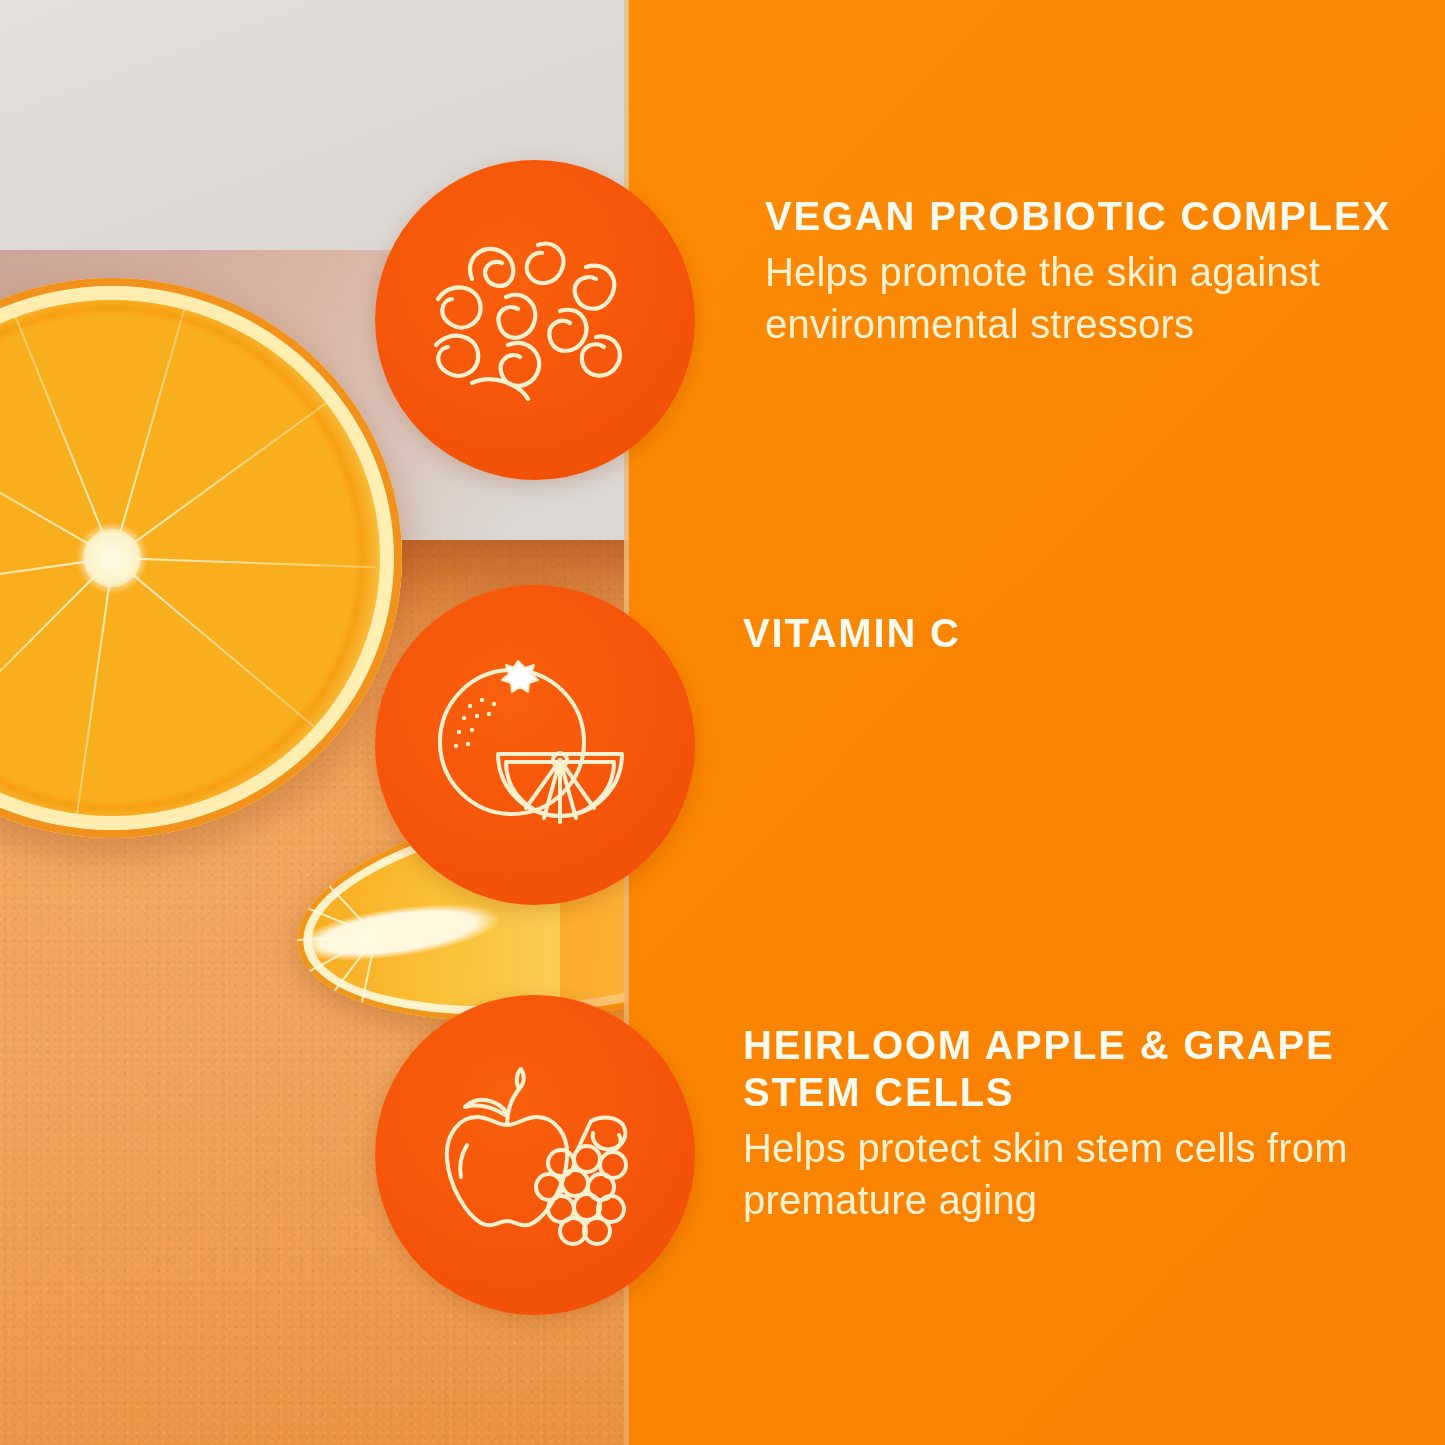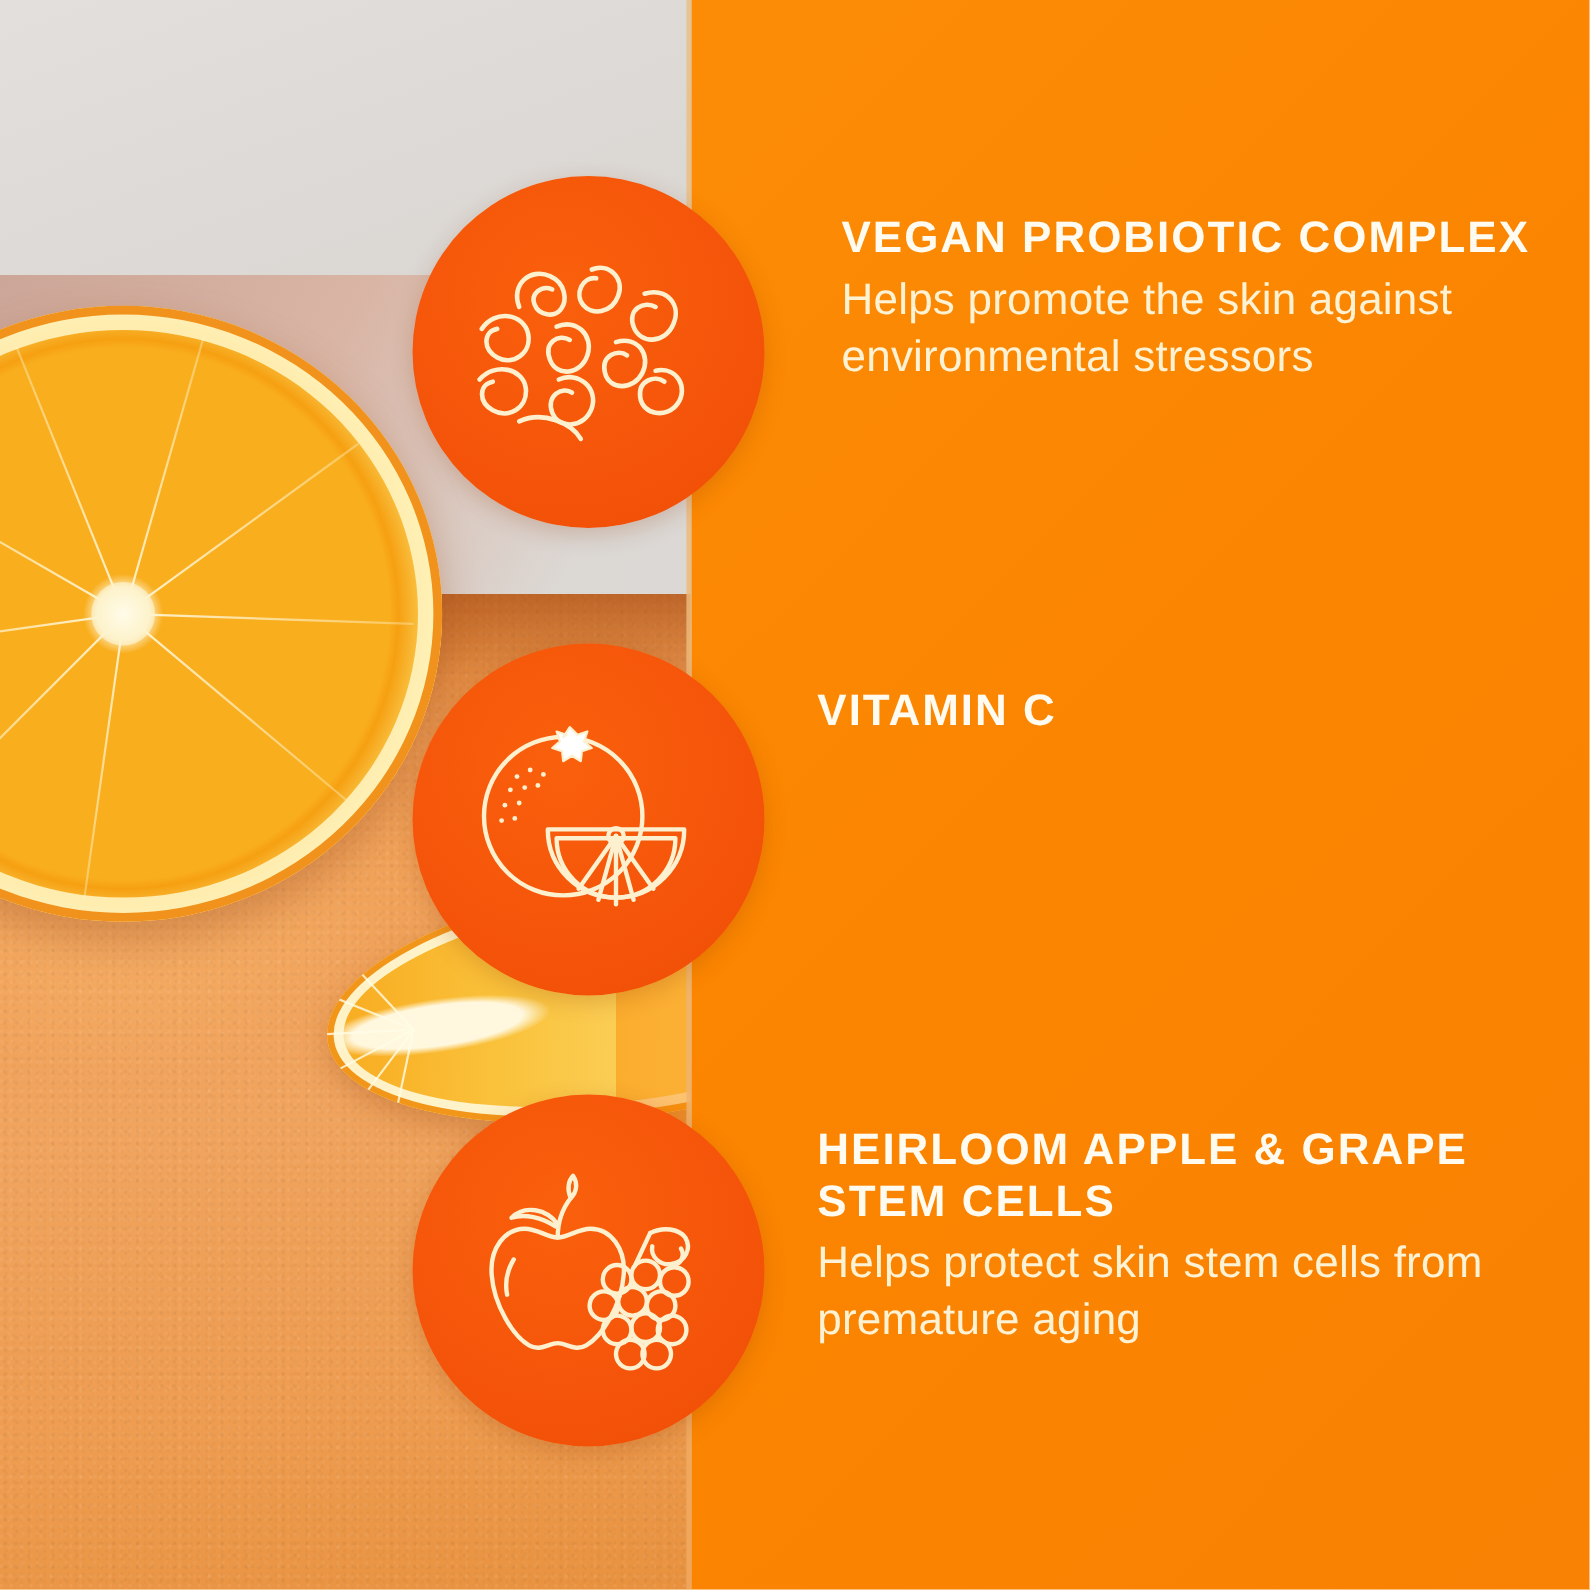--- a/index.html
+++ b/index.html
@@ -240,21 +240,21 @@
         <path d="M86 112 A54 54 0 0 0 194 112 Z"></path>
         <path d="M140 110 L106 158"></path>
         <path d="M140 110 L124 168"></path>
         <path d="M140 110 L140 172"></path>
         <path d="M140 110 L156 168"></path>
         <path d="M140 110 L174 158"></path>
         <circle cx="140" cy="110" r="7"></circle>
       </svg>
     </span>
   </div>
-  <div class="textcol" style="left:743px;top:610px;margin-top:13px;">
+  <div class="textcol" style="left:743px;top:610px;">
     <h2 class="heading">VITAMIN C</h2>
   </div>
 
   <div class="badge" style="left:375px;top:995px;">
     <span>
       <svg width="240" height="200" viewBox="0 0 240 200" fill="none" stroke="#FDF0CF" stroke-width="4" stroke-linecap="round" stroke-linejoin="round">
 
         <path d="M62 62 C44 62 30 80 32 104 C34 132 52 160 66 168 C76 174 84 166 92 166 C100 166 108 174 118 168 C132 160 150 132 152 104 C154 80 140 62 122 62 C110 62 102 70 92 70 C82 70 74 62 62 62 Z"></path>
         <path d="M92 70 C92 56 96 44 104 34"></path>
         <path d="M104 34 C100 26 102 18 106 14 C110 20 110 28 104 34 Z"></path>

